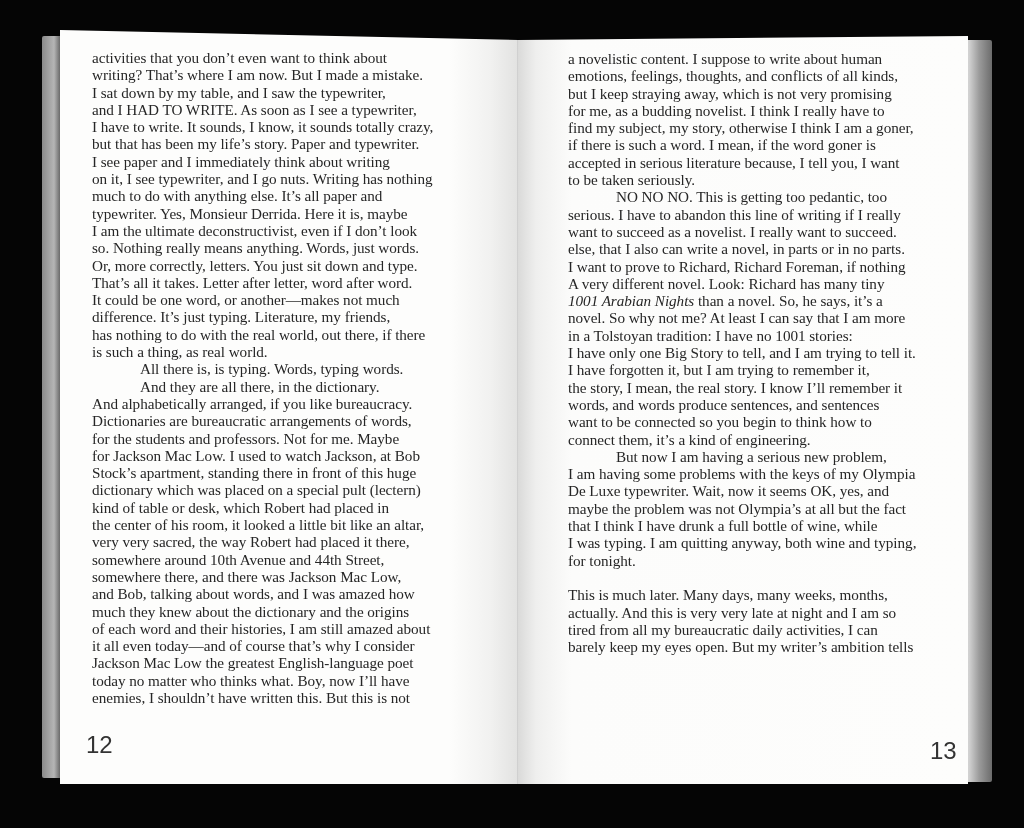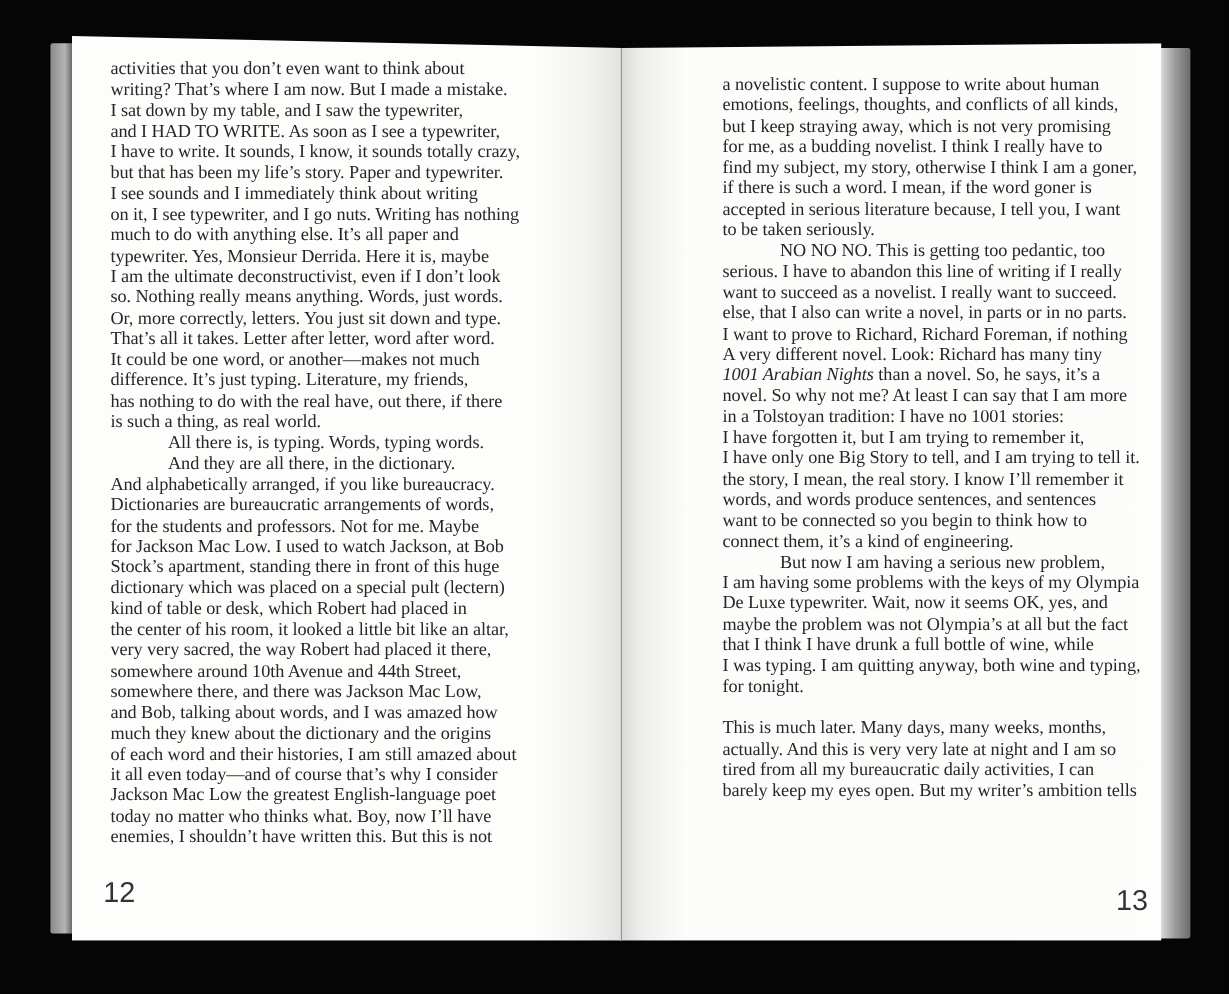--- a/index.html
+++ b/index.html
@@ -33,21 +33,21 @@
     }
     .gutter-line {
       position: absolute; left: 517px; top: 40px; width: 1px; height: 744px;
       background: #d0d0d0;
     }
     .text-block {
       position: absolute; font-size: 15.2px; line-height: 17.3px;
       color: #262626; letter-spacing: -0.05px;
     }
     .text-block.left-col { left: 32px; top: 19px; width: 400px; }
-    .text-block.right-col { left: 84px; top: 20px; width: 384px; margin-top: 12px; }
+    .text-block.right-col { left: 50px; top: 20px; width: 384px; }
     .line { display: block; white-space: nowrap; }
     .line.indent { padding-left: 48px; }
     .line.blank { height: 17.3px; }
     .line em { font-style: italic; }
     .page-num {
       position: absolute; font-family: "Liberation Sans", "DejaVu Sans", sans-serif;
       font-size: 24px; color: #333;
     }
     .page-num.left-num { left: 26px; top: 701px; }
     .page-num.right-num { left: 401px; top: 707px; margin-left: 11px; }
@@ -60,31 +60,31 @@
   <div class="page-stack-right"></div>
 
   <div class="page left">
     <div class="text-block left-col" id="left-body">
         <span class="line">activities that you don’t even want to think about</span>
         <span class="line">writing? That’s where I am now. But I made a mistake.</span>
         <span class="line">I sat down by my table, and I saw the typewriter,</span>
         <span class="line">and I HAD TO WRITE. As soon as I see a typewriter,</span>
         <span class="line">I have to write. It sounds, I know, it sounds totally crazy,</span>
         <span class="line">but that has been my life’s story. Paper and typewriter.</span>
-        <span class="line">I see sounds and I immediately think about writing</span>
+        <span class="line">I see paper and I immediately think about writing</span>
         <span class="line">on it, I see typewriter, and I go nuts. Writing has nothing</span>
         <span class="line">much to do with anything else. It’s all paper and</span>
         <span class="line">typewriter. Yes, Monsieur Derrida. Here it is, maybe</span>
         <span class="line">I am the ultimate deconstructivist, even if I don’t look</span>
         <span class="line">so. Nothing really means anything. Words, just words.</span>
         <span class="line">Or, more correctly, letters. You just sit down and type.</span>
         <span class="line">That’s all it takes. Letter after letter, word after word.</span>
         <span class="line">It could be one word, or another—makes not much</span>
         <span class="line">difference. It’s just typing. Literature, my friends,</span>
-        <span class="line">has nothing to do with the real have, out there, if there</span>
+        <span class="line">has nothing to do with the real world, out there, if there</span>
         <span class="line">is such a thing, as real world.</span>
         <span class="line indent">All there is, is typing. Words, typing words.</span>
         <span class="line indent">And they are all there, in the dictionary.</span>
         <span class="line">And alphabetically arranged, if you like bureaucracy.</span>
         <span class="line">Dictionaries are bureaucratic arrangements of words,</span>
         <span class="line">for the students and professors. Not for me. Maybe</span>
         <span class="line">for Jackson Mac Low. I used to watch Jackson, at Bob</span>
         <span class="line">Stock’s apartment, standing there in front of this huge</span>
         <span class="line">dictionary which was placed on a special pult (lectern)</span>
         <span class="line">kind of table or desk, which Robert had placed in</span>
@@ -115,22 +115,22 @@
         <span class="line">to be taken seriously.</span>
         <span class="line indent">NO NO NO. This is getting too pedantic, too</span>
         <span class="line">serious. I have to abandon this line of writing if I really</span>
         <span class="line">want to succeed as a novelist. I really want to succeed.</span>
         <span class="line">else, that I also can write a novel, in parts or in no parts.</span>
         <span class="line">I want to prove to Richard, Richard Foreman, if nothing</span>
         <span class="line">A very different novel. Look: Richard has many tiny</span>
         <span class="line"><em>1001 Arabian Nights</em> than a novel. So, he says, it’s a</span>
         <span class="line">novel. So why not me? At least I can say that I am more</span>
         <span class="line">in a Tolstoyan tradition: I have no 1001 stories:</span>
+        <span class="line">I have only one Big Story to tell, and I am trying to tell it.</span>
         <span class="line">I have forgotten it, but I am trying to remember it,</span>
-        <span class="line">I have only one Big Story to tell, and I am trying to tell it.</span>
         <span class="line">the story, I mean, the real story. I know I’ll remember it</span>
         <span class="line">words, and words produce sentences, and sentences</span>
         <span class="line">want to be connected so you begin to think how to</span>
         <span class="line">connect them, it’s a kind of engineering.</span>
         <span class="line indent">But now I am having a serious new problem,</span>
         <span class="line">I am having some problems with the keys of my Olympia</span>
         <span class="line">De Luxe typewriter. Wait, now it seems OK, yes, and</span>
         <span class="line">maybe the problem was not Olympia’s at all but the fact</span>
         <span class="line">that I think I have drunk a full bottle of wine, while</span>
         <span class="line">I was typing. I am quitting anyway, both wine and typing,</span>

